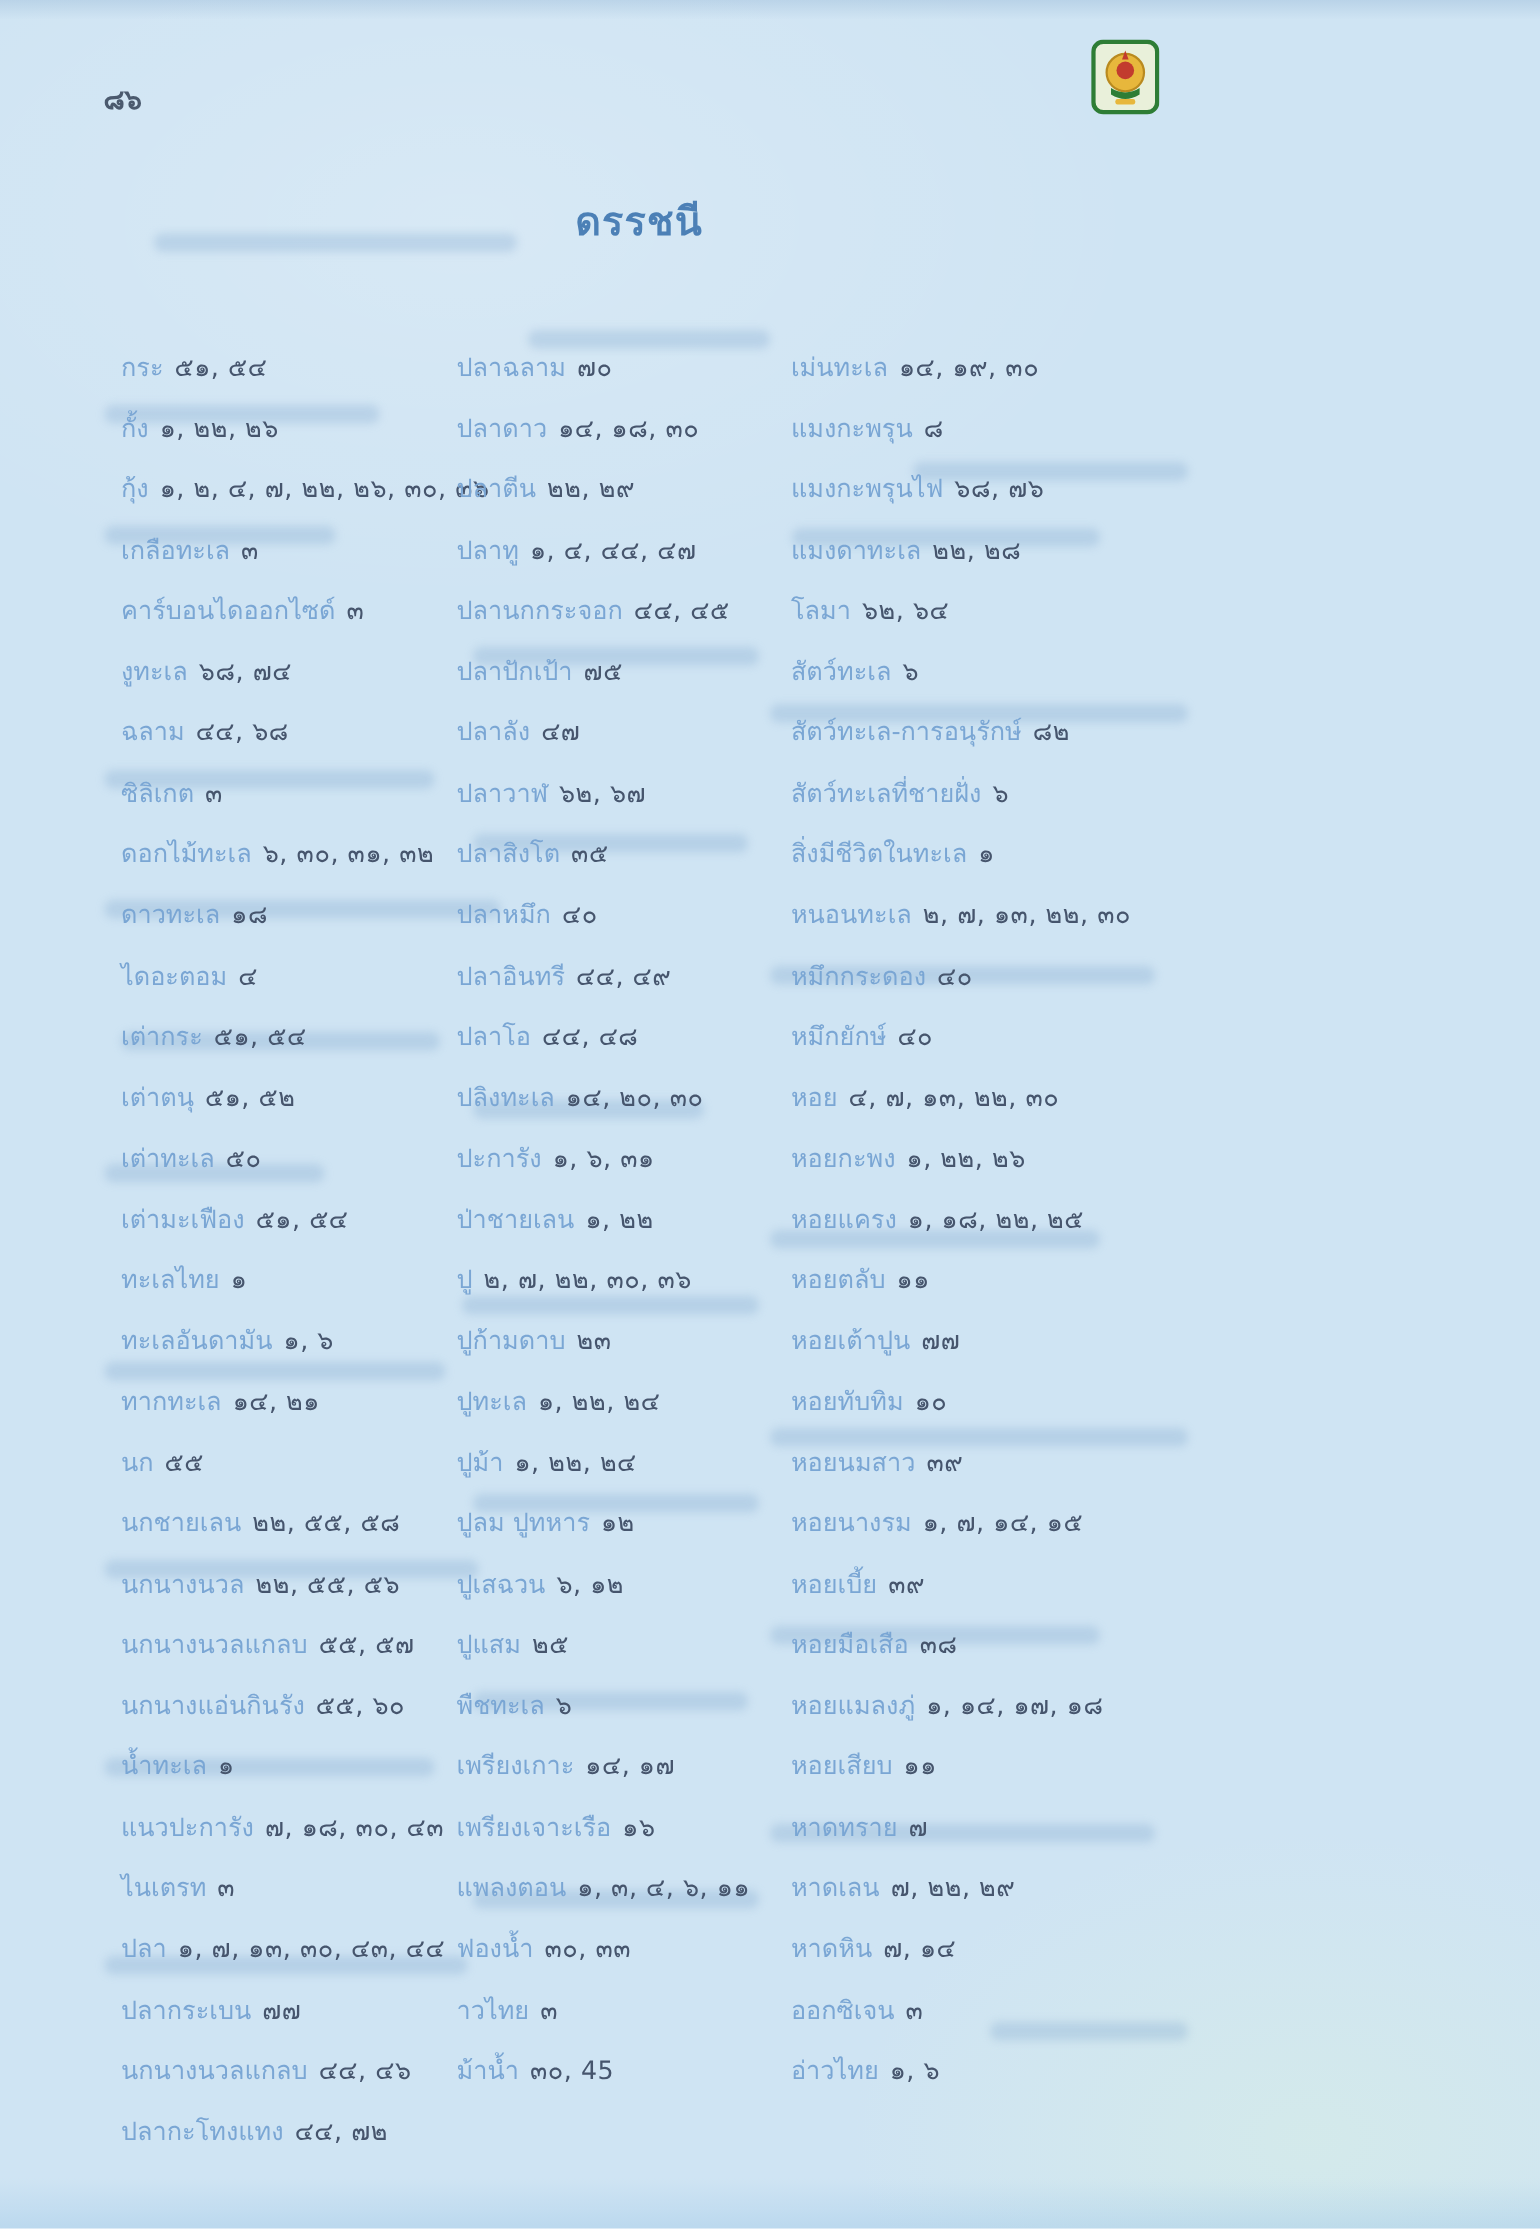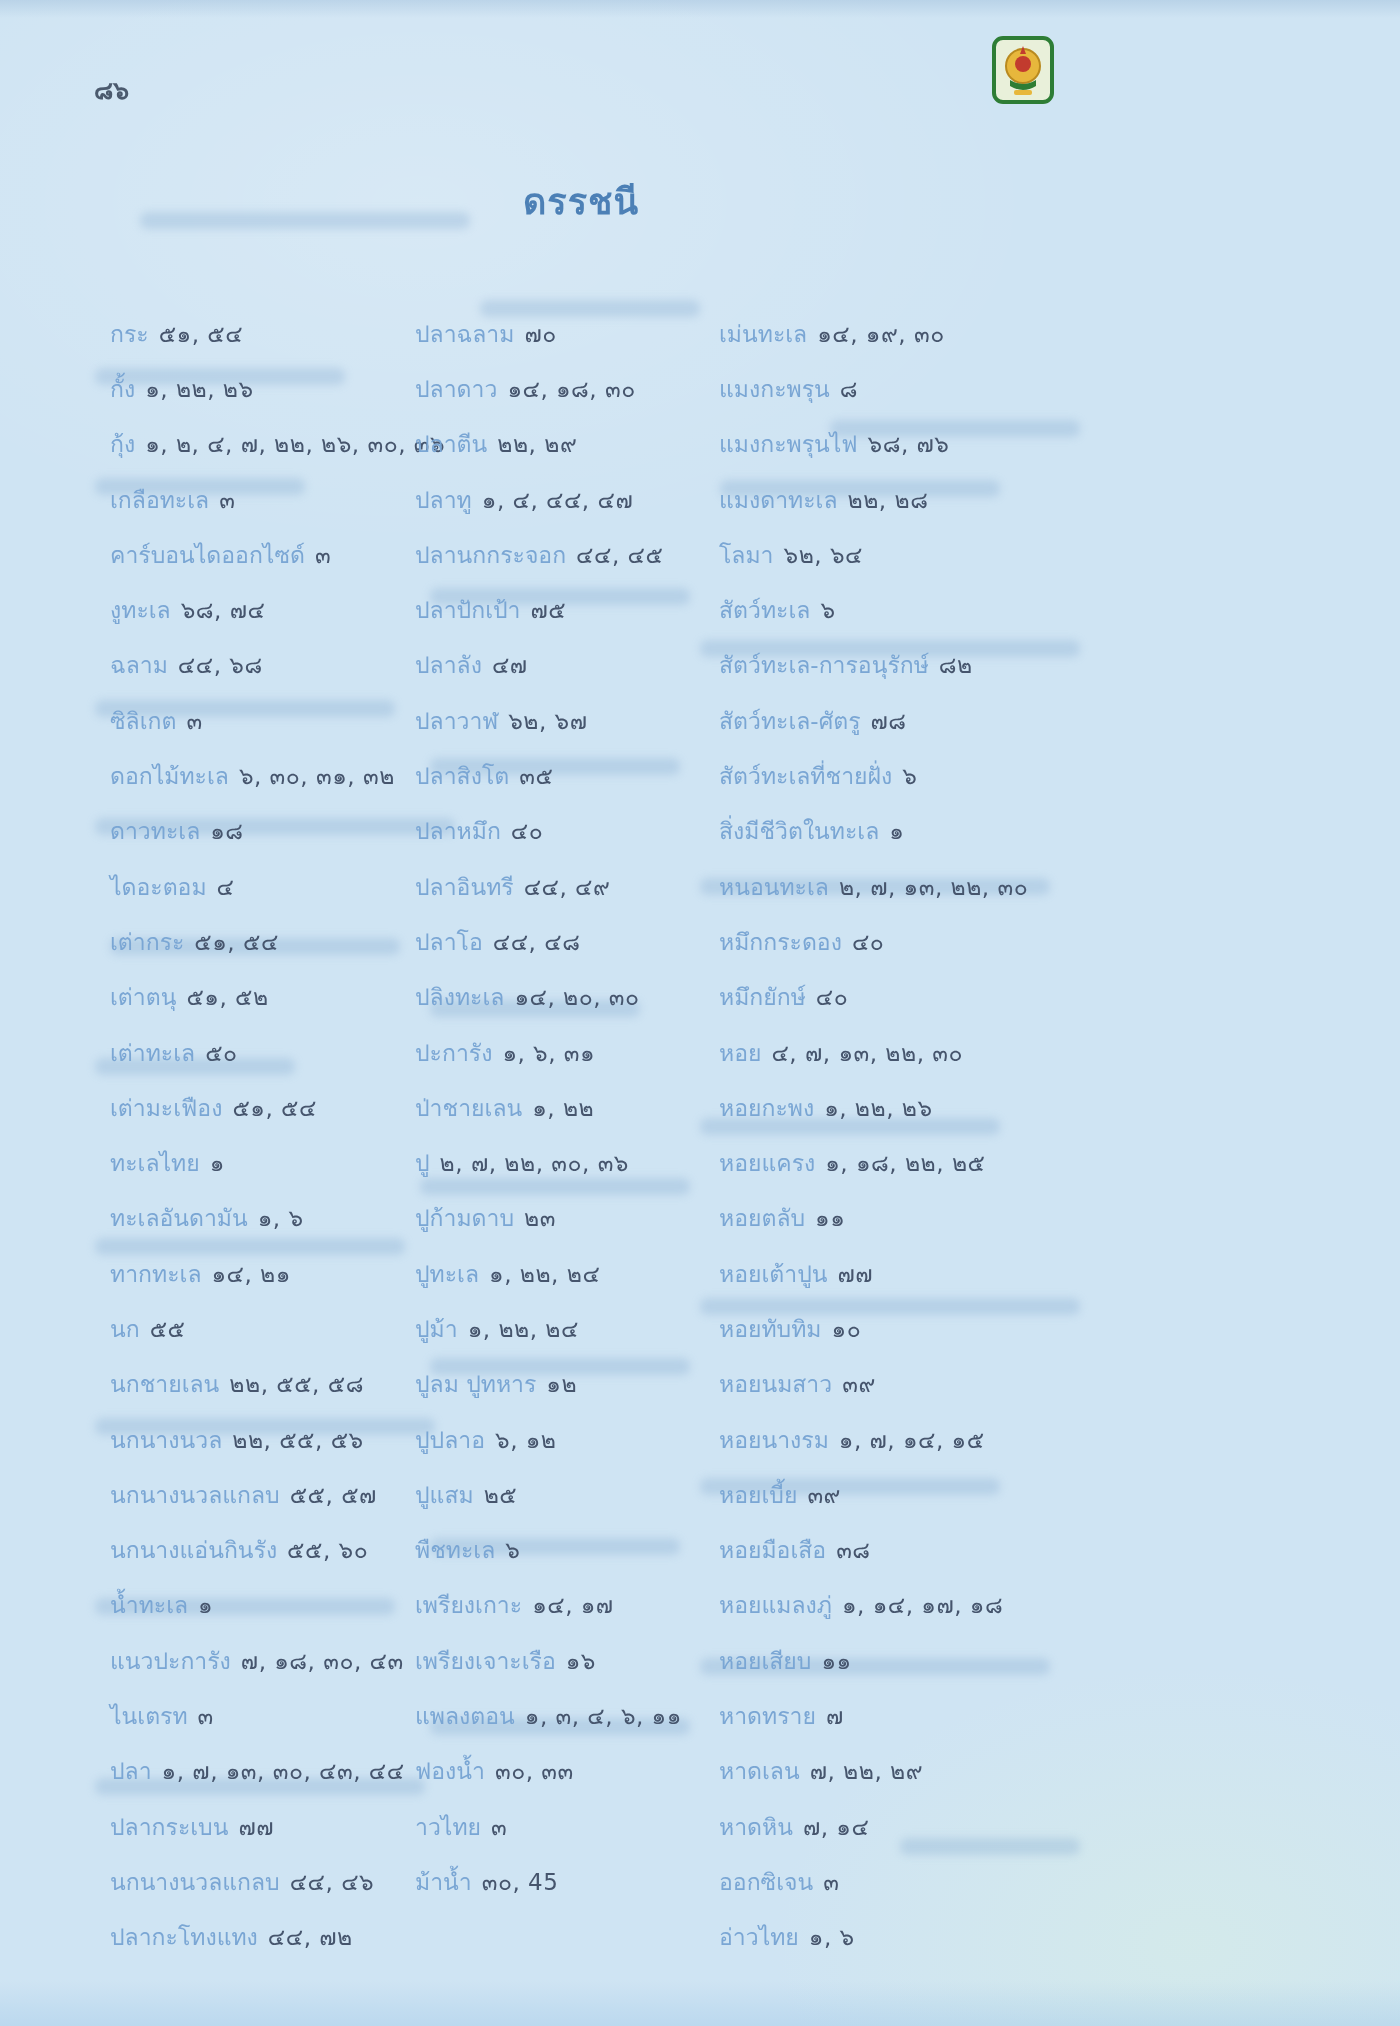--- a/index.html
+++ b/index.html
@@ -296,21 +296,21 @@
       </div>
       <div class="entry">
         <span class="term">ปูม้า</span>
         <span class="pages">๑, ๒๒, ๒๔</span>
       </div>
       <div class="entry">
         <span class="term">ปูลม ปูทหาร</span>
         <span class="pages">๑๒</span>
       </div>
       <div class="entry">
-        <span class="term">ปูปลาอ</span>
+        <span class="term">ปูเสฉวน</span>
         <span class="pages">๖, ๑๒</span>
       </div>
       <div class="entry">
         <span class="term">ปูแสม</span>
         <span class="pages">๒๕</span>
       </div>
       <div class="entry">
         <span class="term">พืชทะเล</span>
         <span class="pages">๖</span>
       </div>
@@ -362,24 +362,20 @@
       </div>
       <div class="entry">
         <span class="term">สัตว์ทะเล</span>
         <span class="pages">๖</span>
       </div>
       <div class="entry">
         <span class="term">สัตว์ทะเล-การอนุรักษ์</span>
         <span class="pages">๘๒</span>
       </div>
       <div class="entry">
-        <span class="term">สัตว์ทะเล-ศัตรู</span>
-        <span class="pages">๗๘</span>
-      </div>
-      <div class="entry">
         <span class="term">สัตว์ทะเลที่ชายฝั่ง</span>
         <span class="pages">๖</span>
       </div>
       <div class="entry">
         <span class="term">สิ่งมีชีวิตในทะเล</span>
         <span class="pages">๑</span>
       </div>
       <div class="entry">
         <span class="term">หนอนทะเล</span>
         <span class="pages">๒, ๗, ๑๓, ๒๒, ๓๐</span>

